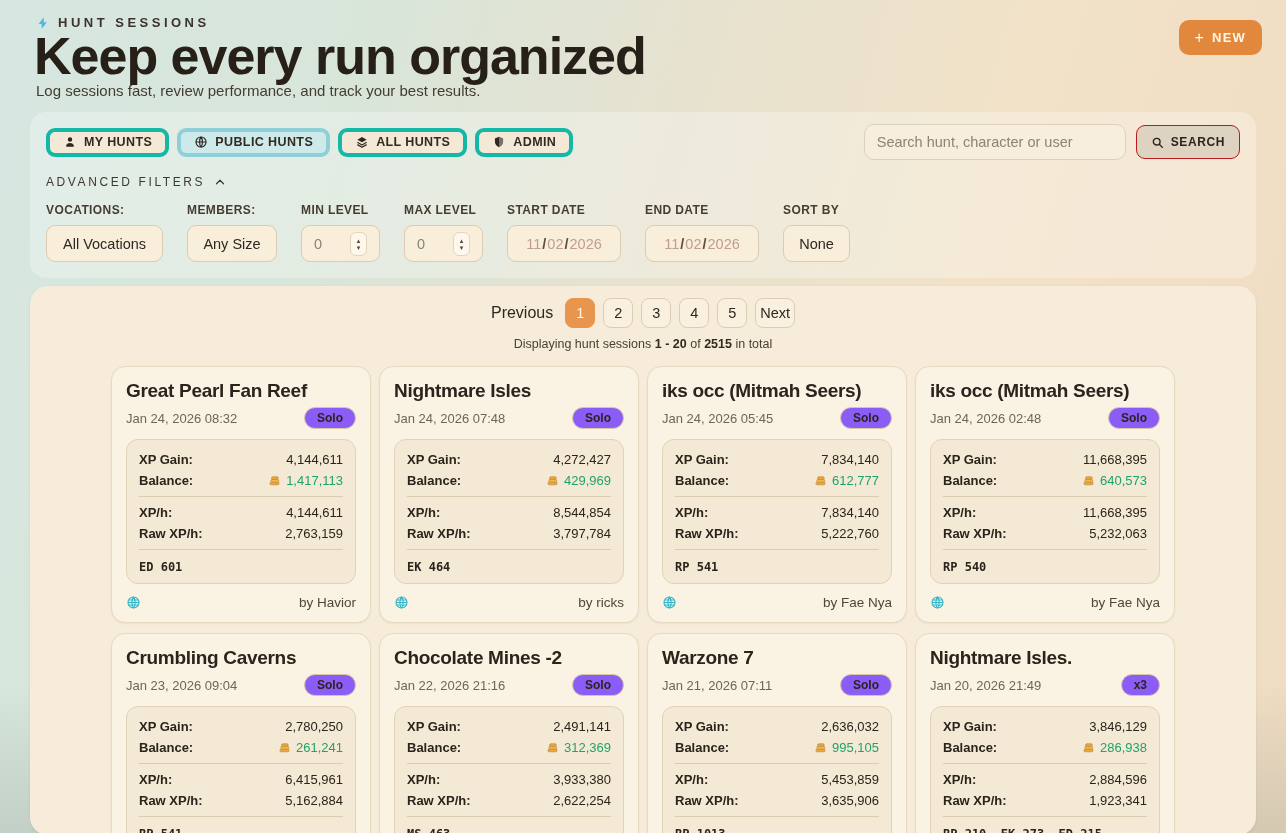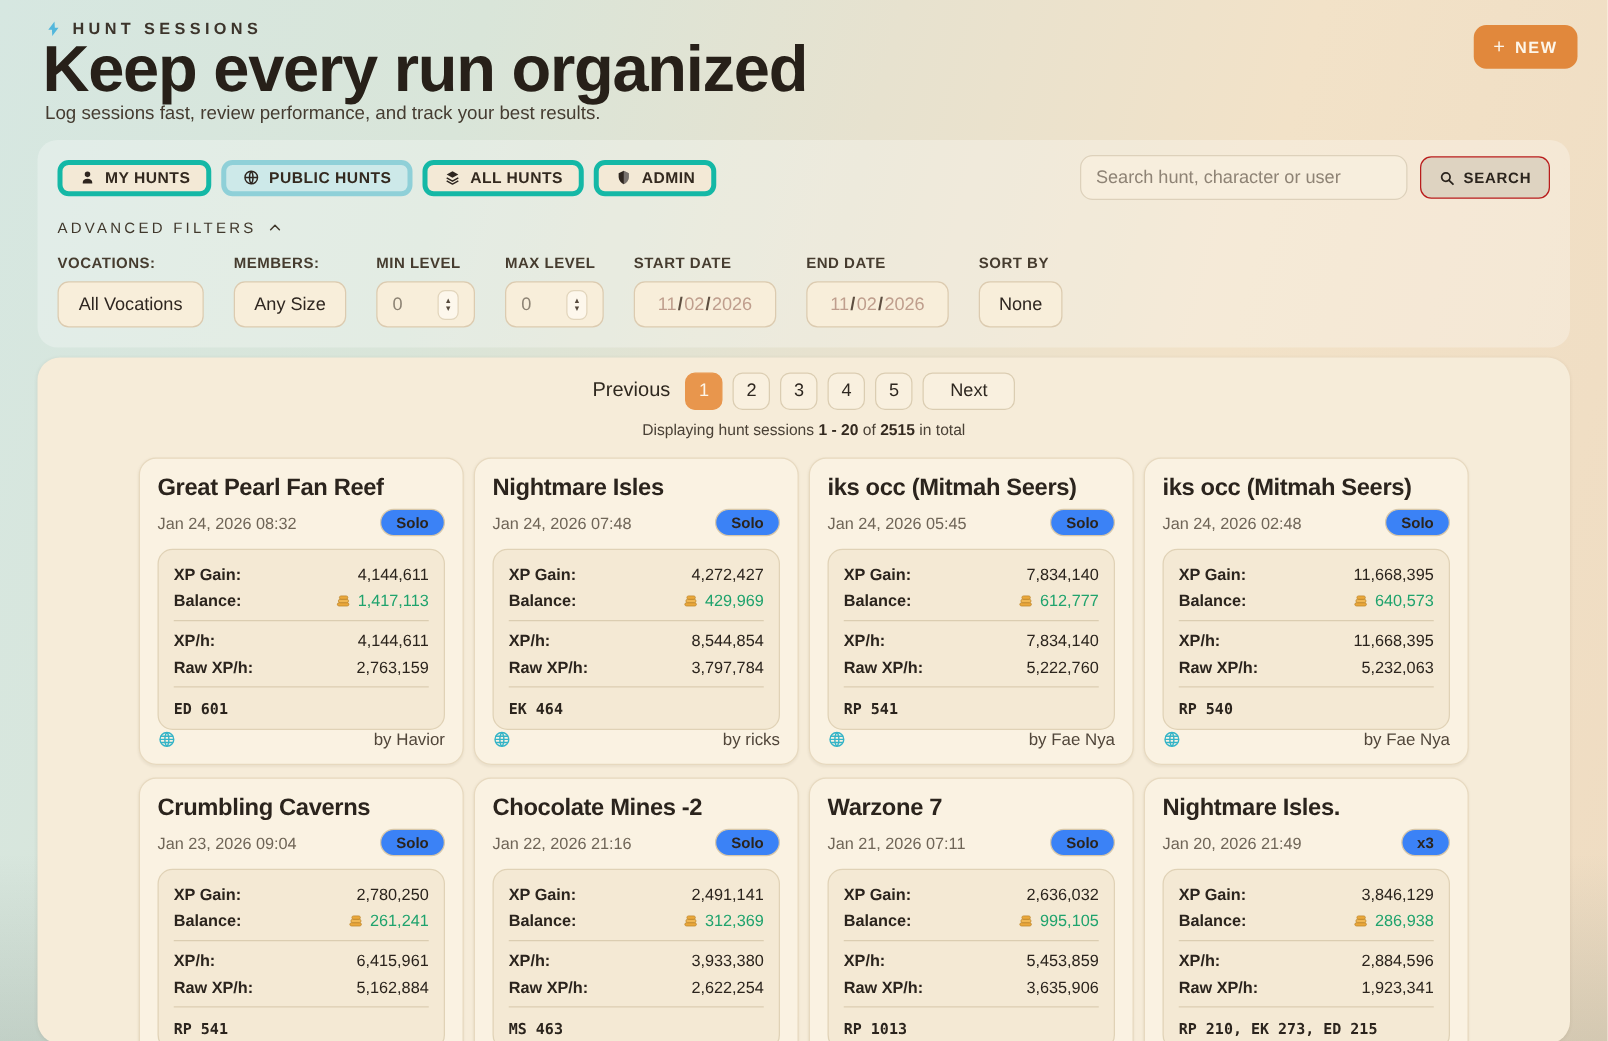--- a/index.html
+++ b/index.html
@@ -71,44 +71,44 @@
   
   .panel { margin:8px 30px 0; height:549px; background:#f6ecd9; border-radius:18px; padding-top:12px;
     box-shadow:0 1px 3px rgba(90,70,40,0.10); }
   .pagination { display:flex; align-items:center; justify-content:center; gap:8px; }
   .prev-link { font-size:16px; color:#2f281f; margin-right:4px; cursor:pointer; }
   .page-btn {
     min-width:30px; height:30px; padding:0 9px; border-radius:8px; border:1px solid #dbcdb2;
     background:#f9f0df; font-size:14.5px; color:#2e2720; cursor:pointer; font-family:"Liberation Sans", sans-serif;
   }
   .page-btn.active { background:#e8964d; border-color:#e8964d; color:#fdf6ea; }
-  .page-btn.next { padding:0 21px; }
+  .page-btn.next { padding:0 4px; }
   .page-summary { text-align:center; margin-top:9px; font-size:12.5px; color:#4a4136; }
   .page-summary b { font-weight:700; color:#33291f; }
   
   .cards-grid { width:1064px; margin:15px auto 0; display:grid; grid-template-columns:repeat(4,1fr); gap:10px 8px; }
   .card {
     background:#faf2e2; border:1px solid #e7d9bf; border-radius:14px; padding:12px 14px 12px;
     box-shadow:0 1px 2px rgba(90,70,40,0.07); cursor:pointer;
   }
   .card-title { font-size:19px; line-height:23px; font-weight:700; letter-spacing:-0.3px; color:#2b241d;
     white-space:nowrap; overflow:hidden; }
   .card-meta { display:flex; align-items:center; justify-content:space-between; margin-top:5px; }
   .card-date { font-size:13px; color:#6f6557; }
-  .card-badge { background:#3b82f6; border:1px solid #d7c7a9; border-radius:999px; padding:3px 12px;
+  .card-badge { background:#8b5cf6; border:1px solid #d7c7a9; border-radius:999px; padding:3px 12px;
     font-size:12px; font-weight:700; color:#2b241d; }
   .stats-box { margin-top:10px; background:#f4e9d4; border:1px solid #e0d2b6; border-radius:12px; padding:9px 12px; }
   .stat-row { display:flex; align-items:center; justify-content:space-between; font-size:13px; padding:3px 0; }
   .stat-label { font-weight:700; color:#2b241d; }
   .stat-value { color:#2b241d; }
   .stat-value.balance { color:#1fa36d; display:flex; align-items:center; gap:5px; }
   .stat-value.balance .coin { width:13px; height:13px; display:inline-flex; }
   .stats-divider { border:none; border-top:1px solid #dbcdb1; margin:5px 0; }
   .voc-line { font-family:"DejaVu Sans Mono", monospace; font-size:12px; font-weight:700; color:#2b241d; padding-top:5px; }
-  .card-footer { display:flex; align-items:flex-start; justify-content:space-between; margin-top:0;gap:16px; }
+  .card-footer { display:flex; align-items:flex-start; justify-content:space-between; margin-top:11px;gap:16px; }
   .footer-icons { display:flex; align-items:center; gap:5px; }
   .footer-icons .globe { width:15px; height:15px; display:inline-flex; color:#35b4c7; }
   .card-author { font-size:13.5px; color:#51463a; }
 </style>
 </head>
 <body>
 
 <header class="page-header">
   <div class="brand-row">
     <span class="bolt">

